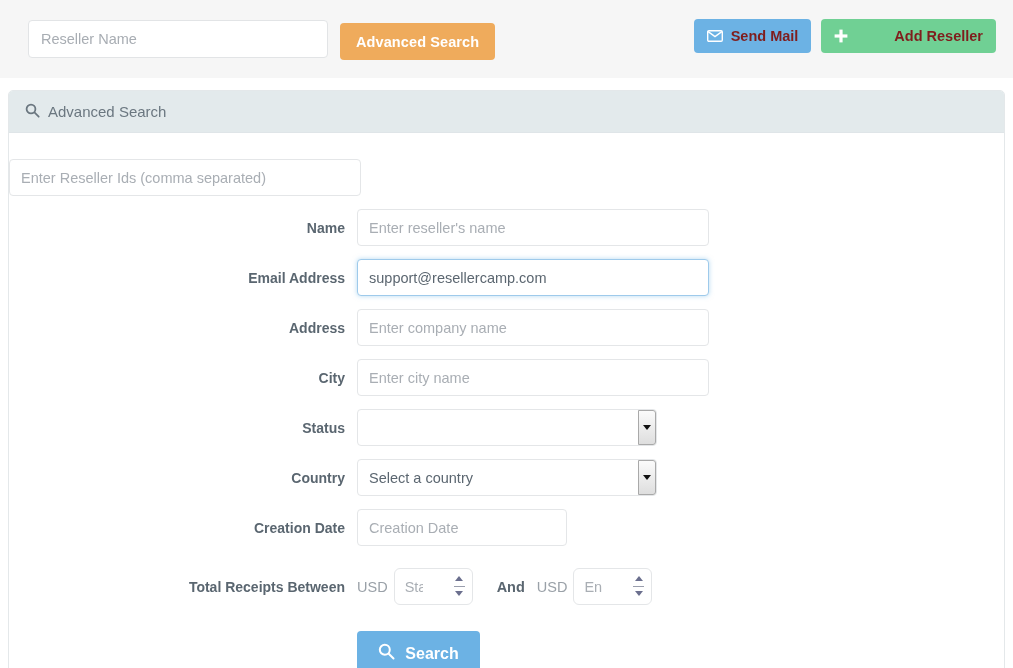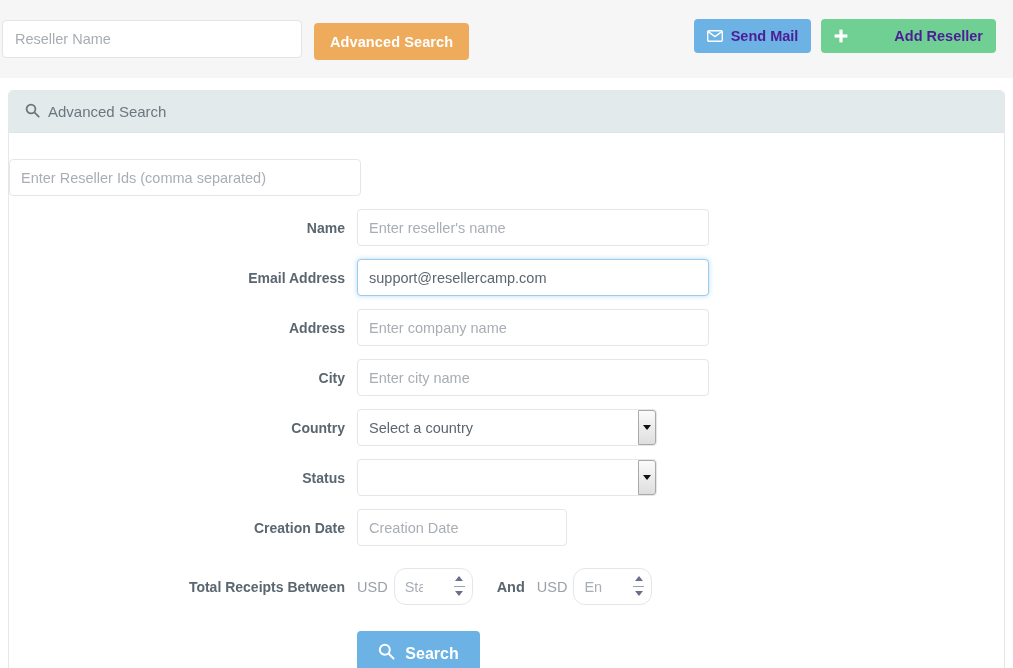--- a/index.html
+++ b/index.html
@@ -18,21 +18,21 @@
 
   
   .toolbar {
     position: relative;
     height: 78px;
     background: #f6f6f6;
     box-sizing: border-box;
   }
   .toolbar-left {
     position: absolute;
-    left: 2px;
+    left: 28px;
     top: 20px;
     display: flex;
     align-items: flex-start;
   }
   .reseller-name-input {
     width: 300px;
     height: 38px;
     box-sizing: border-box;
     padding: 6px 12px;
     border: 1px solid #e2e4e6;
@@ -69,21 +69,21 @@
     align-items: center;
   }
   .tb-btn {
     display: inline-flex;
     align-items: center;
     gap: 8px;
     height: 34px;
     padding: 0 13px;
     border: 0;
     border-radius: 4px;
-    color: #4c1d95;
+    color: #7f1d1d;
     font-family: "Liberation Sans", sans-serif;
     font-size: 14.5px;
     font-weight: bold;
     cursor: pointer;
     white-space: nowrap;
   }
   .tb-btn.mail { background: #6cb2e4; }
   .tb-btn.add  { background: #70d094; margin-left: 10px; gap: 46px; }
   .tb-btn svg { display: block; }
 
@@ -217,21 +217,21 @@
     position: relative;
     width: 79px;
     height: 37px;
   }
   .num {
     width: 79px;
     height: 37px;
     box-sizing: border-box;
     padding: 6px 34px 6px 10px;
     border: 1px solid #e4e6e8;
-    border-radius: 12px;
+    border-radius: 6px;
     background: #ffffff;
     font-family: "Liberation Sans", sans-serif;
     font-size: 14.5px;
     color: #5b6670;
     -webkit-appearance: none;
     appearance: none;
     -moz-appearance: textfield;
     outline: none;
   }
   .num::placeholder { color: #a9aeb4; }
@@ -359,39 +359,39 @@
     </div>
 
     <div class="form-row">
       <div class="form-label">City</div>
       <div class="form-control-wrap">
         <input class="txt" type="text" placeholder="Enter city name" style="">
       </div>
     </div>
 
     <div class="form-row">
-      <div class="form-label">Country</div>
+      <div class="form-label">Status</div>
       <div class="form-control-wrap">
         <span class="sel-wrap">
           <select class="sel">
-            <option>Select a country</option>
+            <option></option>
           </select>
           <span class="sel-arrow">
               <i></i>
             </span>
         </span>
       </div>
     </div>
 
     <div class="form-row">
-      <div class="form-label">Status</div>
+      <div class="form-label">Country</div>
       <div class="form-control-wrap">
         <span class="sel-wrap">
           <select class="sel">
-            <option></option>
+            <option>Select a country</option>
           </select>
           <span class="sel-arrow">
               <i></i>
             </span>
         </span>
       </div>
     </div>
 
     <div class="form-row">
       <div class="form-label">Creation Date</div>

